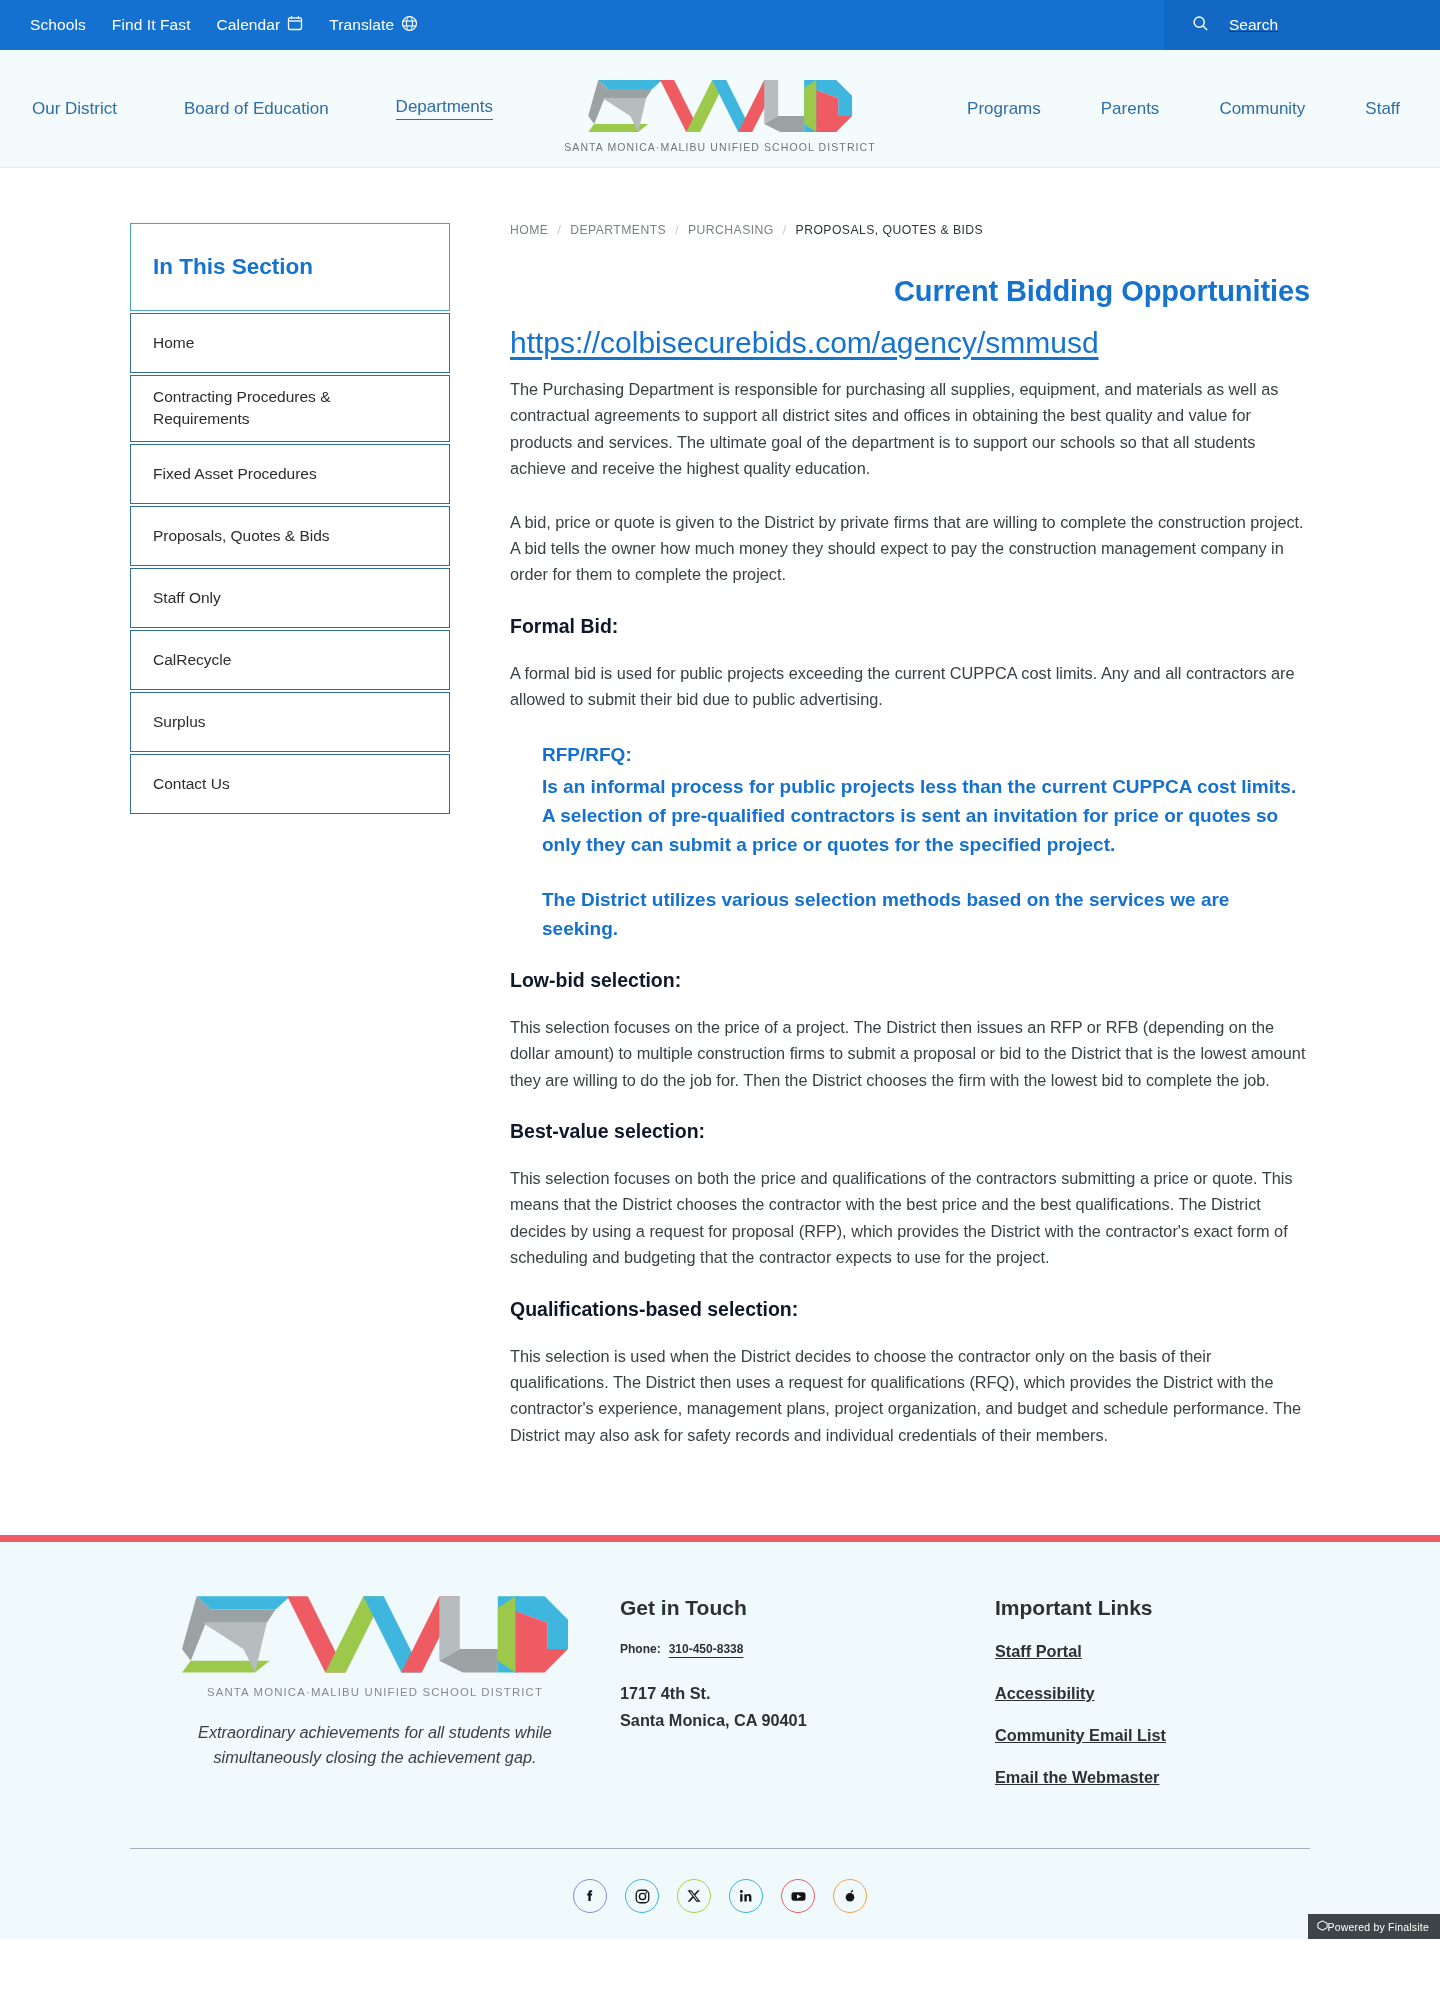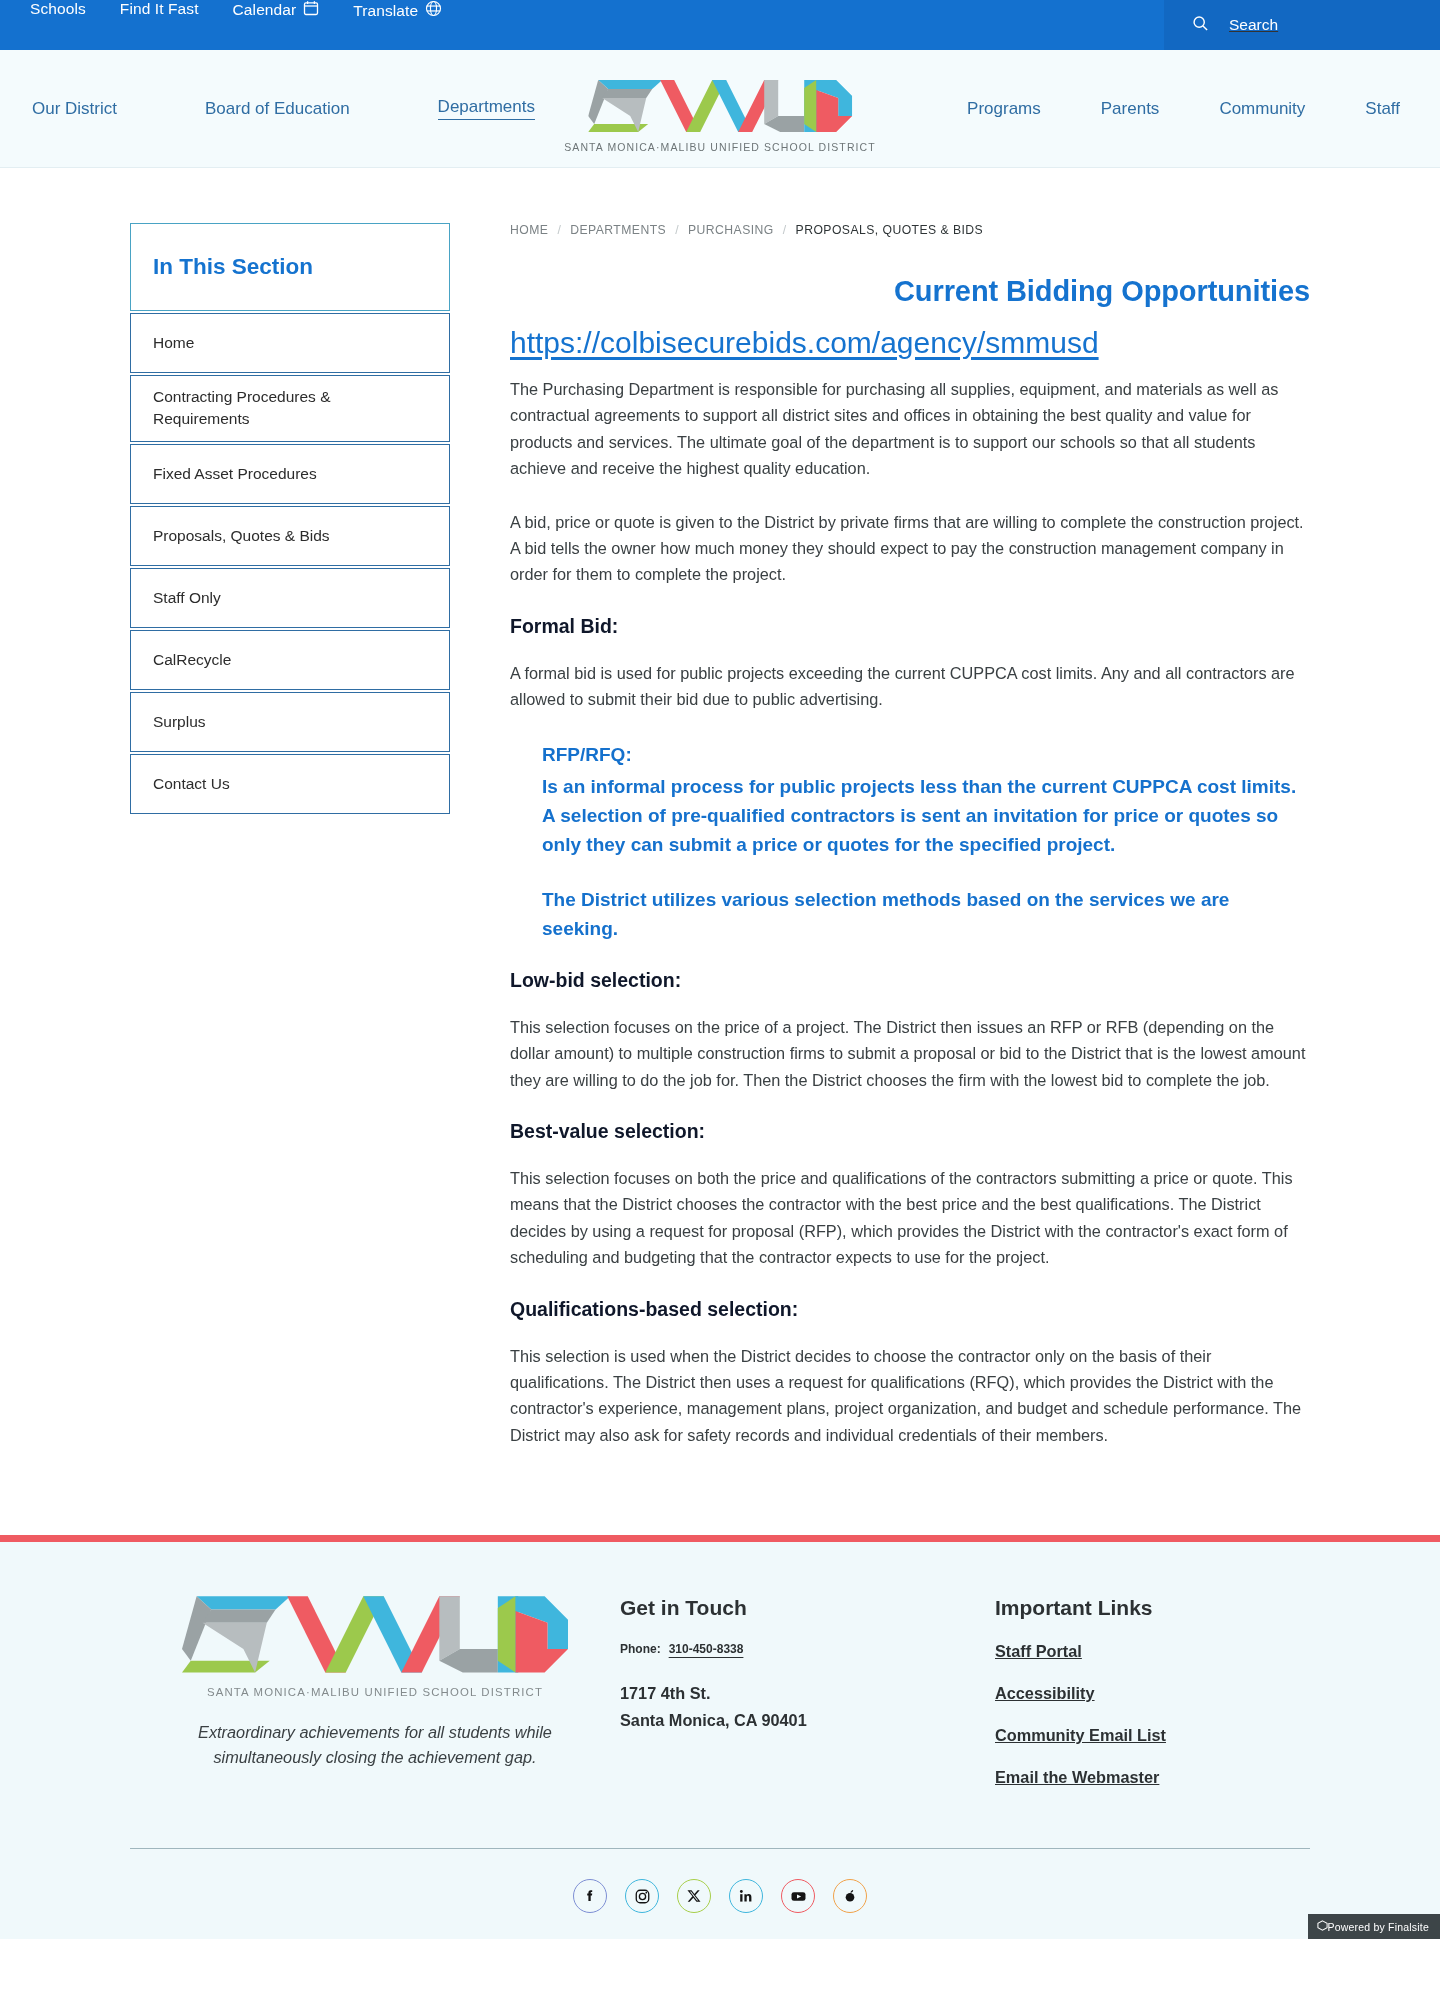--- a/index.html
+++ b/index.html
@@ -14,23 +14,23 @@
   
   .utility-bar {
     height: 50px;
     background: #1471cf;
     display: flex;
     align-items: stretch;
   }
   .utility-left {
     flex: 1;
     display: flex;
-    align-items: flex-start;
+    align-items: center;
     padding-left: 30px;
-    gap: 34px;
+    gap: 26px;
   }
   .utility-link {
     color: #ffffff;
     font-size: 15.5px;
     letter-spacing: .1px;
     display: flex;
     align-items: center;
     gap: 7px;
     cursor: pointer;
     white-space: nowrap;
@@ -57,21 +57,21 @@
     background: #f4fbfd;
     border-bottom: 1px solid #e3eef2;
     display: flex;
     align-items: center;
     position: relative;
   }
   .nav-left, .nav-right {
     display: flex;
     align-items: center;
   }
-  .nav-left { padding-left: 32px; gap: 88px; }
+  .nav-left { padding-left: 32px; gap: 67px; }
   .nav-right { gap: 60px; padding-right: 40px; }
   .nav-spacer-logo { width: 300px; }
   .nav-item {
     font-size: 17px;
     color: #2f6da3;
     cursor: pointer;
     white-space: nowrap;
   }
   .nav-item.active {
     color: #2f6da3;

